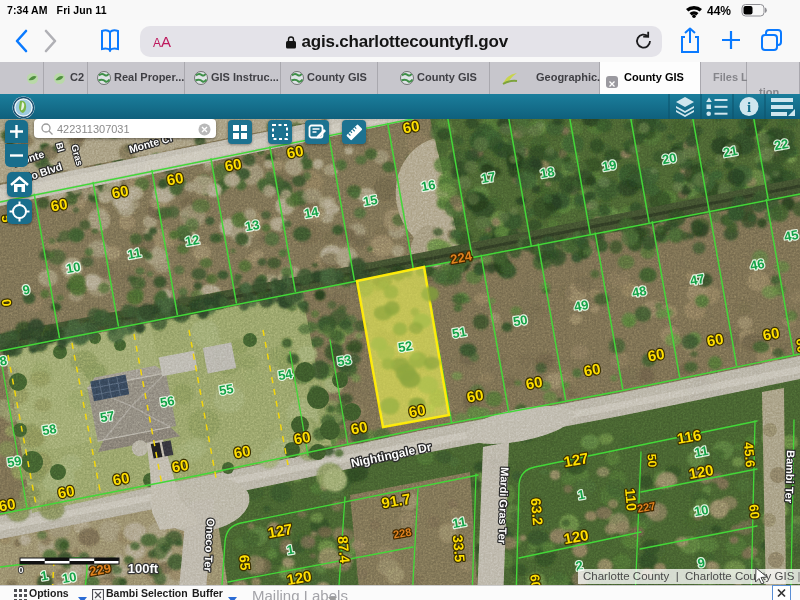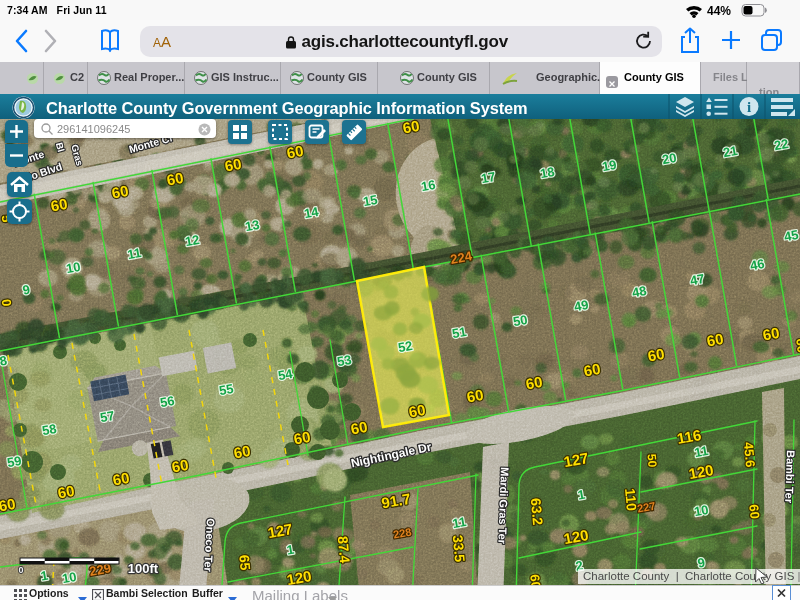--- a/index.html
+++ b/index.html
@@ -37,21 +37,21 @@
 <div class="abs" style="left:40px;top:27px;"><svg width="20" height="28">
         <path d="M6,4 L15,14 L6,24" stroke="#b0b0b5" stroke-width="2.6" fill="none" stroke-linecap="round" stroke-linejoin="round"></path>
       </svg></div>
 
 <div class="abs" style="left:99px;top:28px;"><svg width="24" height="26">
         <path d="M3,3 Q8,1 11,4 L11,22 Q8,19.5 3,21 Z M19,3 Q14,1 11,4 L11,22 Q14,19.5 19,21 Z" fill="none" stroke="#0a7aff" stroke-width="2"></path>
       </svg></div>
 
 <div class="abs" style="left:140px;top:26px;width:522px;height:31px;background:#e4e3e9;border-radius:10px;"></div>
 
-<div class="abs" style="left:153px;top:33px;font-size:15px;color:#a16207;"><span style="font-size:12px;">A</span>A</div>
+<div class="abs" style="left:153px;top:33px;font-size:15px;color:#be185d;"><span style="font-size:12px;">A</span>A</div>
 
 <div class="abs" style="left:285px;top:32px;width:260px;font-size:17px;font-weight:bold;color:#141414;letter-spacing:-0.2px;">
 <svg width="12" height="14" style="vertical-align:-2px;">
         <rect x="1" y="6" width="10" height="7.5" rx="1.5" fill="#141414"></rect>
         <path d="M3.5,6 V4.5 a2.5,2.5 0 0 1 5,0 V6" stroke="#141414" stroke-width="1.4" fill="none"></path>
       </svg>
 agis.charlottecountyfl.gov</div>
 
 <div class="abs" style="left:634px;top:30px;"><svg width="20" height="22">
         <path d="M16,11 a6.5,6.5 0 1 1 -2,-4.6" stroke="#1c1c1e" stroke-width="1.8" fill="none"></path>
@@ -138,21 +138,20 @@
 <div class="abs" style="left:0;top:94px;width:800px;height:25px;background:linear-gradient(#1b7e9c,#0f607c);"></div>
 
 <div class="abs" style="left:12px;top:96px;"><svg width="23" height="23">
         <circle cx="11.5" cy="11.5" r="11" fill="#f2f7fa"></circle>
         <circle cx="11.5" cy="11.5" r="10" fill="none" stroke="#1b4f70" stroke-width="1.4"></circle>
         <circle cx="11.5" cy="11.5" r="8" fill="#9ecbe0"></circle>
         <path d="M8,5 Q13,4 14,9 Q15,14 11,17 Q7,16 7,11 Z" fill="#7ab648"></path>
         <path d="M10,6 Q13,7 12,11 Q11,15 9,14" fill="#e8f2e0"></path>
       </svg></div>
 
-<div class="abs" style="left:46px;top:99px;font-size:16.4px;font-weight:bold;color:#fff;letter-spacing:-0.1px;">Charlotte County Government Geographic Information System</div>
 
 <div class="abs" style="left:668px;top:94px;"><svg width="132" height="25">
 <path d="M1,0 V25 M33,0 V25 M65,0 V25 M97,0 V25" stroke="#0c536b" stroke-width="1"></path>
 
 <g fill="#cfe6ee">
           <polygon points="17,3 26,8 17,13 8,8"></polygon>
           <path d="M8,12 L17,17 L26,12 L26,14 L17,19 L8,14 Z"></path>
           <path d="M8,16 L17,21 L26,16 L26,18 L17,23 L8,18 Z"></path>
         </g>
 
@@ -2403,21 +2402,21 @@
 </g>
 </svg>
 
 <div class="abs" style="left:34px;top:0px;width:182px;height:19px;background:#fff;border-radius:4px;box-shadow:0 1px 3px rgba(0,0,0,0.4);"></div>
 
 <div class="abs" style="left:40px;top:3px;"><svg width="14" height="14">
           <circle cx="6" cy="6" r="4" fill="none" stroke="#9a9a9a" stroke-width="1.3"></circle>
           <path d="M9,9 L12.5,12.5" stroke="#9a9a9a" stroke-width="1.3"></path>
         </svg></div>
 
-<div class="abs" style="left:57px;top:3.5px;font-size:11px;color:#8a8a8a;">296141096245</div>
+<div class="abs" style="left:57px;top:3.5px;font-size:11px;color:#8a8a8a;">422311307031</div>
 
 <div class="abs" style="left:198px;top:3px;"><svg width="13" height="13">
           <circle cx="6.5" cy="6.5" r="6" fill="#b9b9b9"></circle>
           <path d="M4,4 L9,9 M9,4 L4,9" stroke="#fff" stroke-width="1.4"></path>
         </svg></div>
 
 
 <div class="abs" style="left:228px;top:1px;width:24px;height:24px;background:#1d7290;border-radius:4px;box-shadow:0 1px 3px rgba(0,0,0,0.4);"><svg width="24" height="24">
           <g fill="#fff">
             <rect x="5" y="5" width="6" height="6"></rect>

